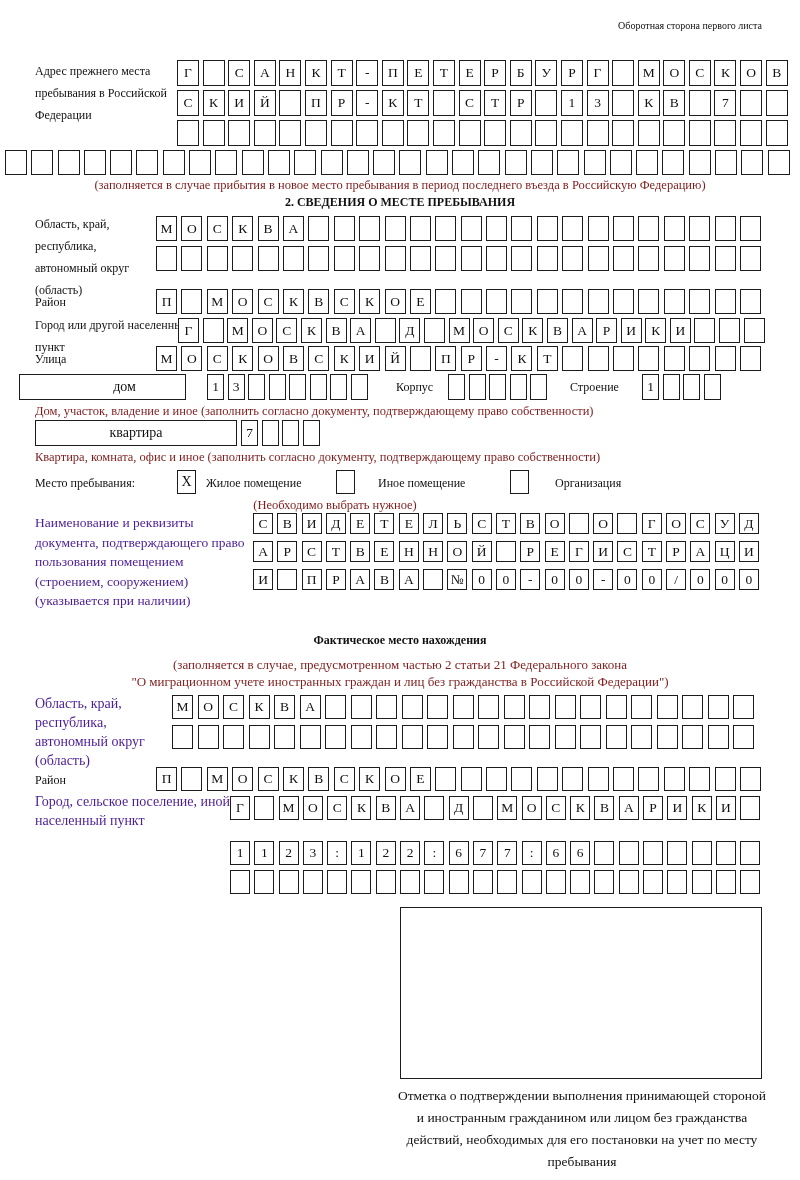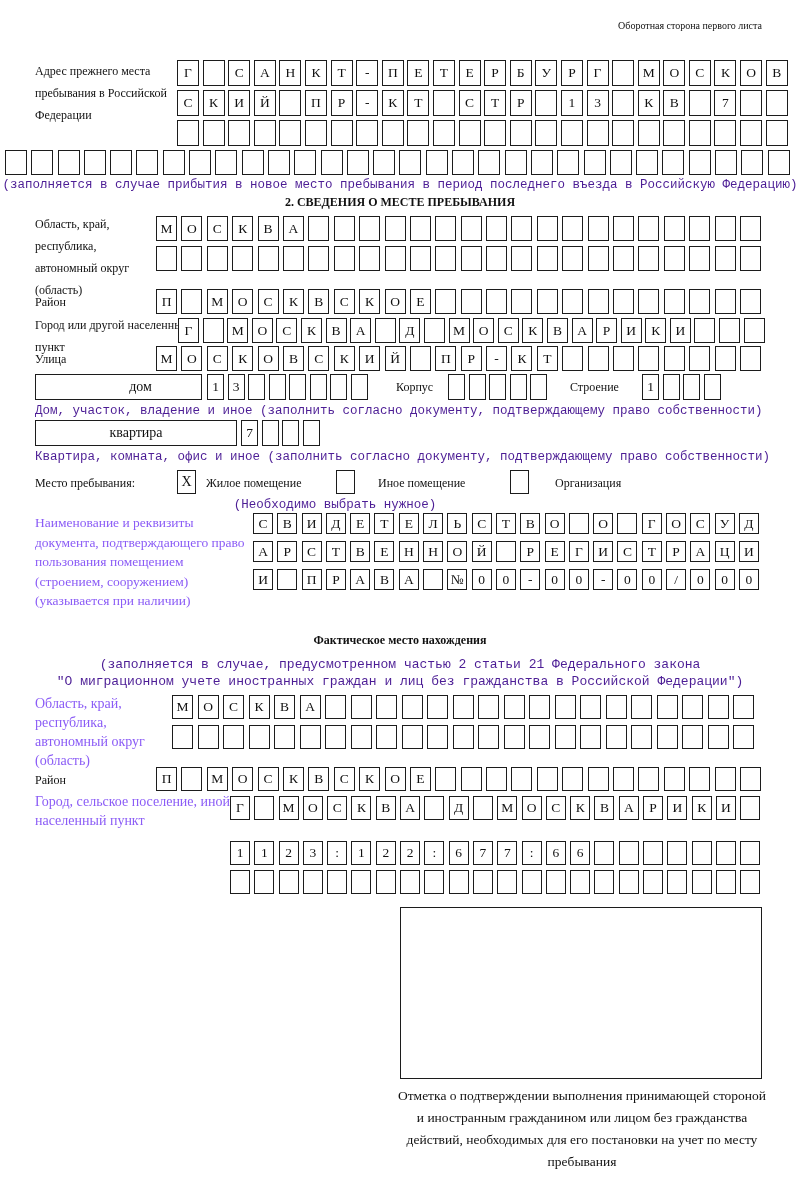--- a/index.html
+++ b/index.html
@@ -2,22 +2,22 @@
 <html><head>
 <meta charset="utf-8">
 <style>
   html,body{margin:0;padding:0;background:#fff;}
   .page{
     position:relative;width:800px;height:1180px;background:#fff;
     font-family:"Liberation Serif","DejaVu Serif",serif;color:#111;overflow:hidden;
   }
   .abs{position:absolute;}
   .lbl{font-size:12px;line-height:22px;color:#111;}
-  .lbl-sm{font-size:13.5px;line-height:19.5px;color:#8b5cf6;}
-  .cap{font-size:12.5px;color:#4c1d95;white-space:nowrap;font-family:Liberation Mono, monospace;}
+  .lbl-sm{font-size:13.5px;line-height:19.5px;color:#4c1d95;}
+  .cap{font-size:12.5px;color:#7f1d1d;white-space:nowrap;}
   .center{left:0;width:800px;text-align:center;}
   .title{font-size:12px;font-weight:bold;}
   .hdr{font-size:10px;}
   .cellrow{display:flex;gap:var(--g,4px);}
   .cellcol{display:flex;flex-direction:column;gap:var(--rg,4px);}
   .cell{
     box-sizing:border-box;width:var(--w,22px);height:var(--h,26px);
     border:1.5px solid #1c1c1c;display:flex;align-items:center;justify-content:center;
     font-size:13.5px;background:#fff;flex:0 0 auto;
   }
@@ -288,21 +288,21 @@
       <span class="cell"></span>
       <span class="cell"></span>
       <span class="cell"></span>
       <span class="cell"></span>
       <span class="cell"></span>
       <span class="cell"></span>
       <span class="cell"></span>
       <span class="cell"></span>
     </div>
 
-  <div class="abs labelbox" style="left:35px;top:374px;width:167px;height:26px;padding-left:44px;">дом</div>
+  <div class="abs labelbox" style="left:19px;top:374px;width:167px;height:26px;padding-left:44px;">дом</div>
   <div class="abs cellrow" style="left:207px;top:374px;--w:17px;--h:26px;--g:3.5px;">
       <span class="cell">1</span>
       <span class="cell">3</span>
       <span class="cell"></span>
       <span class="cell"></span>
       <span class="cell"></span>
       <span class="cell"></span>
       <span class="cell"></span>
       <span class="cell"></span>
     </div>

